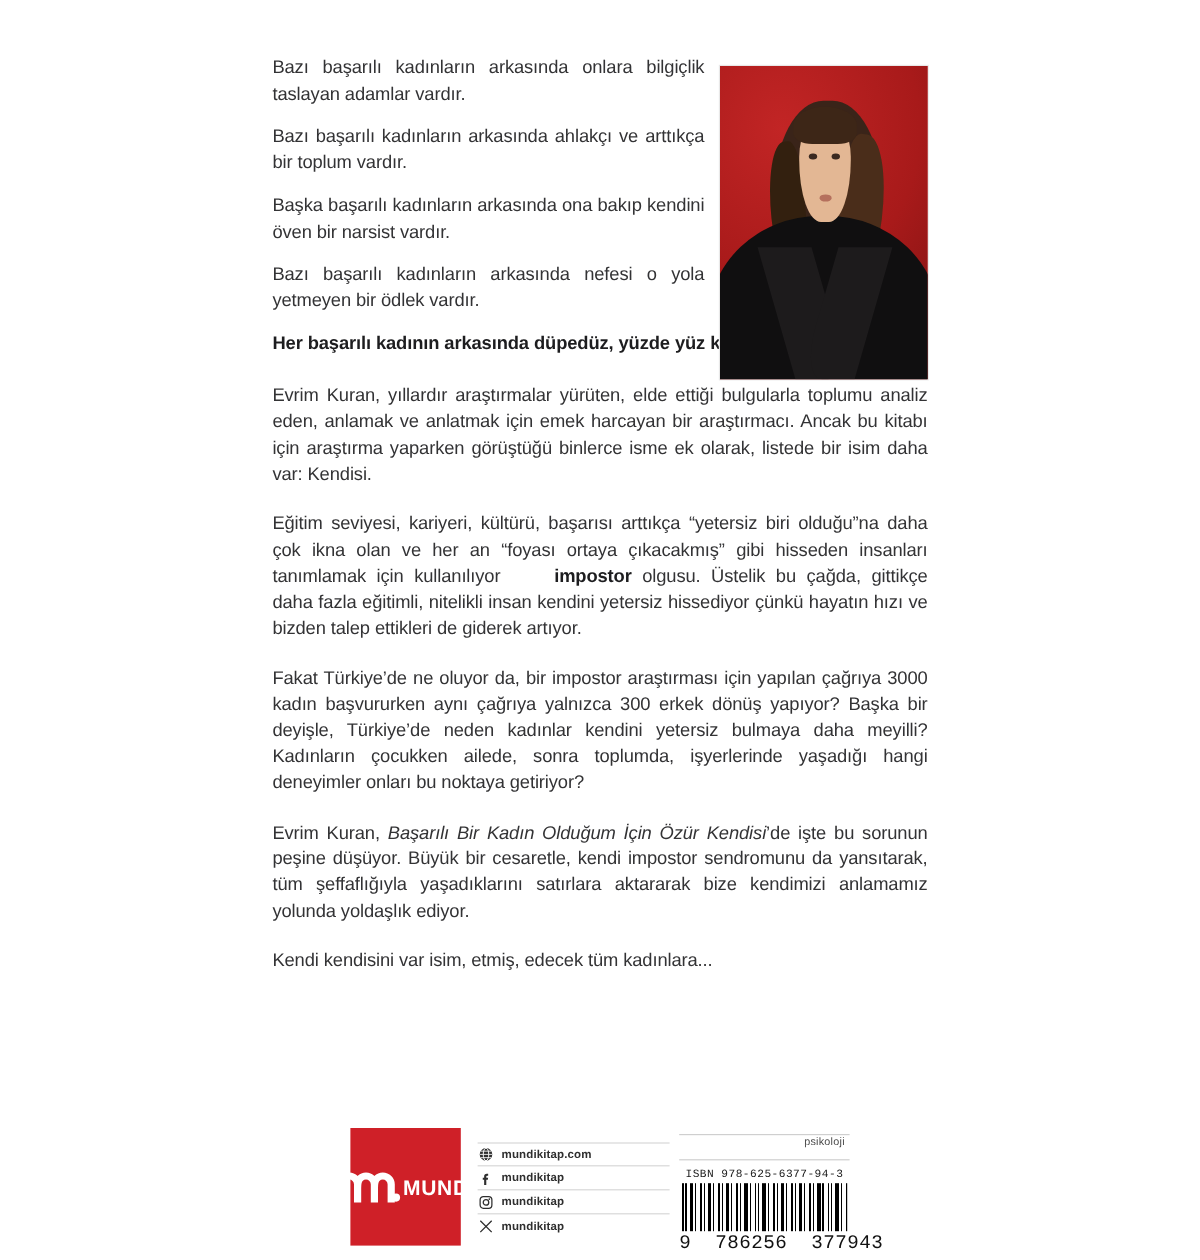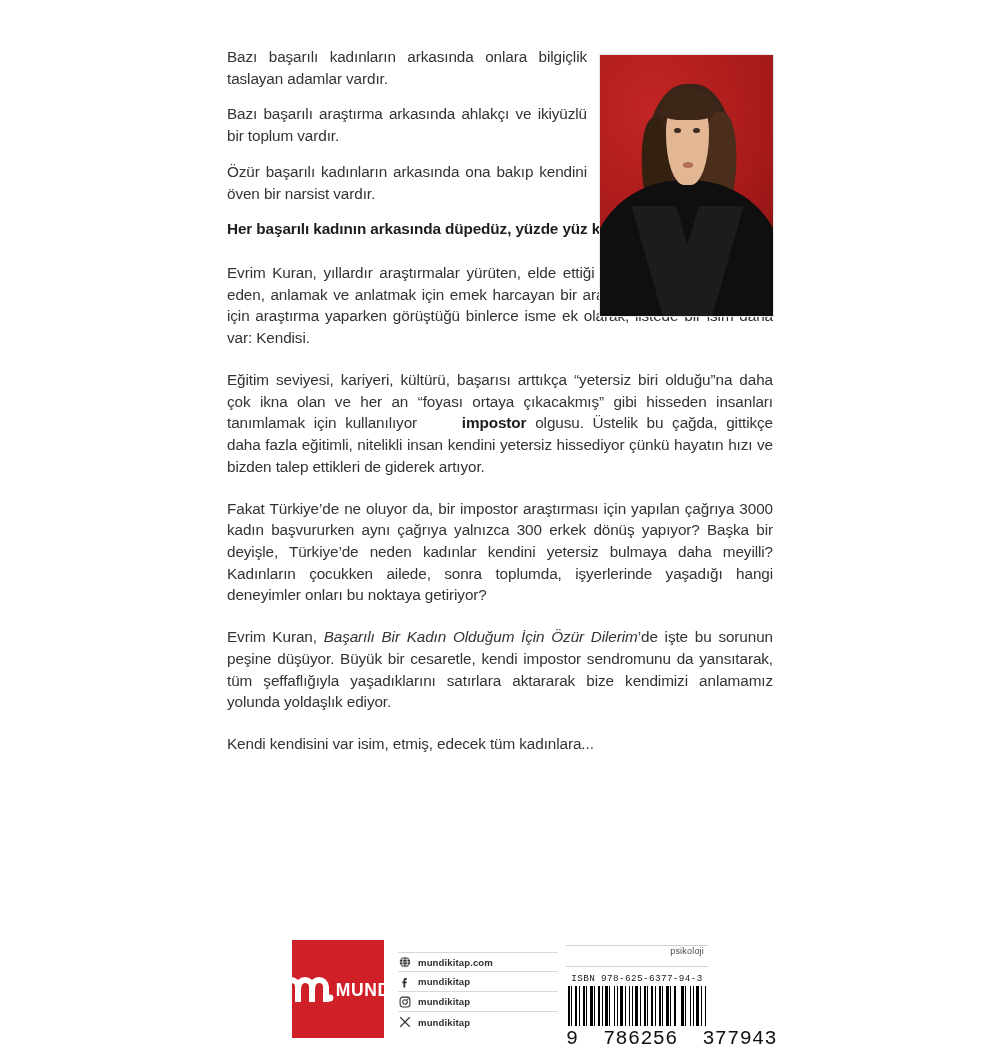--- a/index.html
+++ b/index.html
@@ -279,47 +279,48 @@
       to right,
       #000 0px, #000 1.6px, #fff 1.6px, #fff 3.2px,
       #000 3.2px, #000 4.1px, #fff 4.1px, #fff 6.6px,
       #000 6.6px, #000 9.4px, #fff 9.4px, #fff 11px,
       #000 11px, #000 12px, #fff 12px, #fff 15.2px
     );
   }
   .ean-digits {
     margin-top: 1px;
     font-family: "Liberation Mono", monospace;
-    font-size: 20px;
+    font-size: 16px;
     letter-spacing: 0.4px;
     color: #111;
     text-align: right;
     white-space: pre;
   }
 </style>
 </head>
 <body>
 
 <div class="page">
 
   <div class="content">
 
     <p class="para narrow">Bazı başarılı kadınların arkasında onlara bilgiçlik taslayan adamlar vardır.</p>
-    <p class="para narrow">Bazı başarılı araştırma arkasında ahlakçı ve ikiyüzlü bir toplum vardır.</p>
-    <p class="para narrow">Özür başarılı kadınların arkasında ona bakıp kendini öven bir narsist vardır.</p>
+    <p class="para narrow">Bazı başarılı kadınların arkasında ahlakçı ve arttıkça bir toplum vardır.</p>
+    <p class="para narrow">Başka başarılı kadınların arkasında ona bakıp kendini öven bir narsist vardır.</p>
+    <p class="para narrow">Bazı başarılı kadınların arkasında nefesi o yola yetmeyen bir ödlek vardır.</p>
 
     <p class="para bold-line gap-xl">Her başarılı kadının arkasında düpedüz, yüzde yüz kendisi vardır.</p>
 
     <p class="para gap-lg">Evrim Kuran, yıllardır araştırmalar yürüten, elde ettiği bulgularla toplumu analiz eden, anlamak ve anlatmak için emek harcayan bir araştırmacı. Ancak bu kitabı için araştırma yaparken görüştüğü binlerce isme ek olarak, listede bir isim daha var: Kendisi.</p>
 
     <p class="para gap-lg"><span>Eğitim seviyesi, kariyeri, kültürü, başarısı arttıkça “yetersiz biri olduğu”na daha çok ikna olan ve her an “foyası ortaya çıkacakmış” gibi hisseden insanları tanımlamak için kullanılıyor </span><b class="inline-bold">impostor</b><span> olgusu. Üstelik bu çağda, gittikçe daha fazla eğitimli, nitelikli insan kendini yetersiz hissediyor çünkü hayatın hızı ve bizden talep ettikleri de giderek artıyor.</span></p>
 
     <p class="para gap-lg">Fakat Türkiye’de ne oluyor da, bir impostor araştırması için yapılan çağrıya 3000 kadın başvururken aynı çağrıya yalnızca 300 erkek dönüş yapıyor? Başka bir deyişle, Türkiye’de neden kadınlar kendini yetersiz bulmaya daha meyilli? Kadınların çocukken ailede, sonra toplumda, işyerlerinde yaşadığı hangi deneyimler onları bu noktaya getiriyor?</p>
 
-    <p class="para gap-lg"><span>Evrim Kuran, </span><i class="booktitle">Başarılı Bir Kadın Olduğum İçin Özür Dilerim</i><span>’de işte bu sorunun peşine düşüyor. Büyük bir cesaretle, kendi impostor sendromunu da yansıtarak, tüm şeffaflığıyla yaşadıklarını satırlara aktararak bize kendimizi anlamamız yolunda yoldaşlık ediyor.</span></p>
+    <p class="para gap-lg"><span>Evrim Kuran, </span><i class="booktitle">Başarılı Bir Kadın Olduğum İçin Özür Kendisi</i><span>’de işte bu sorunun peşine düşüyor. Büyük bir cesaretle, kendi impostor sendromunu da yansıtarak, tüm şeffaflığıyla yaşadıklarını satırlara aktararak bize kendimizi anlamamız yolunda yoldaşlık ediyor.</span></p>
 
     <p class="para">Kendi kendisini var isim, etmiş, edecek tüm kadınlara...</p>
   </div>
 
   <div class="photo">
     <div class="bg"></div>
     <div class="hair-back"></div>
     <div class="hair-side-l"></div>
     <div class="hair-side-r"></div>
     <div class="neck"></div>

